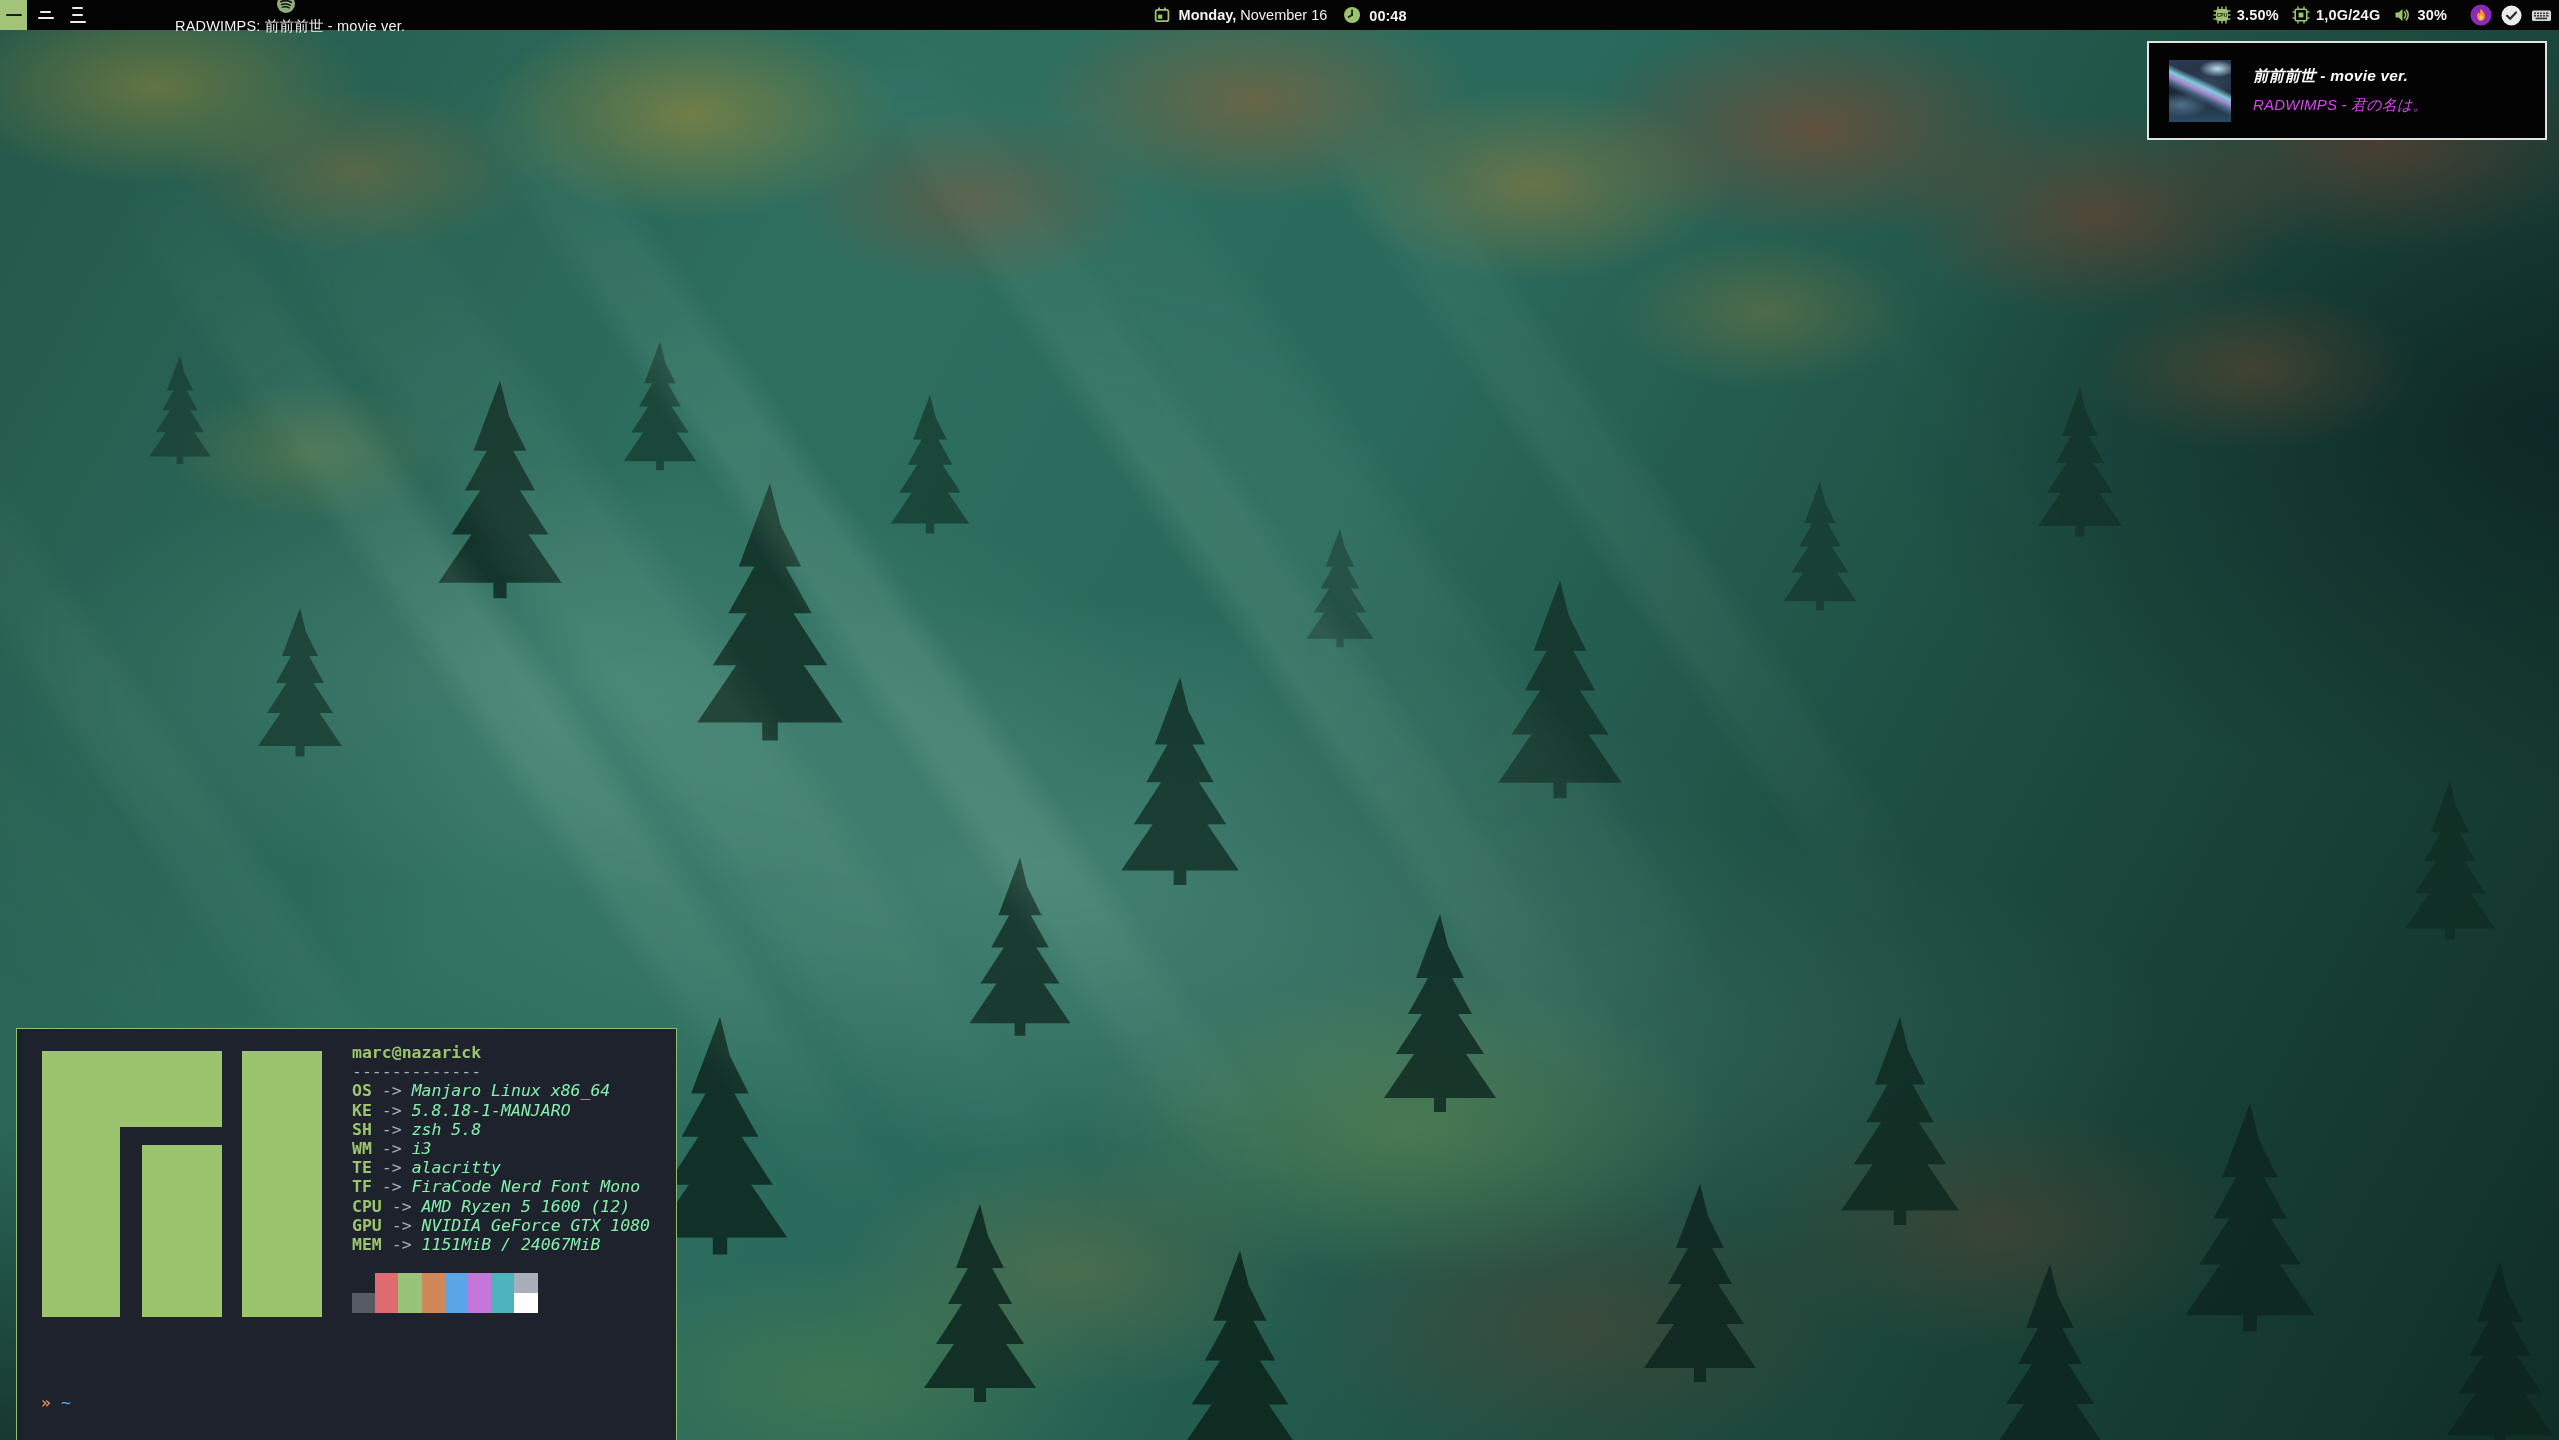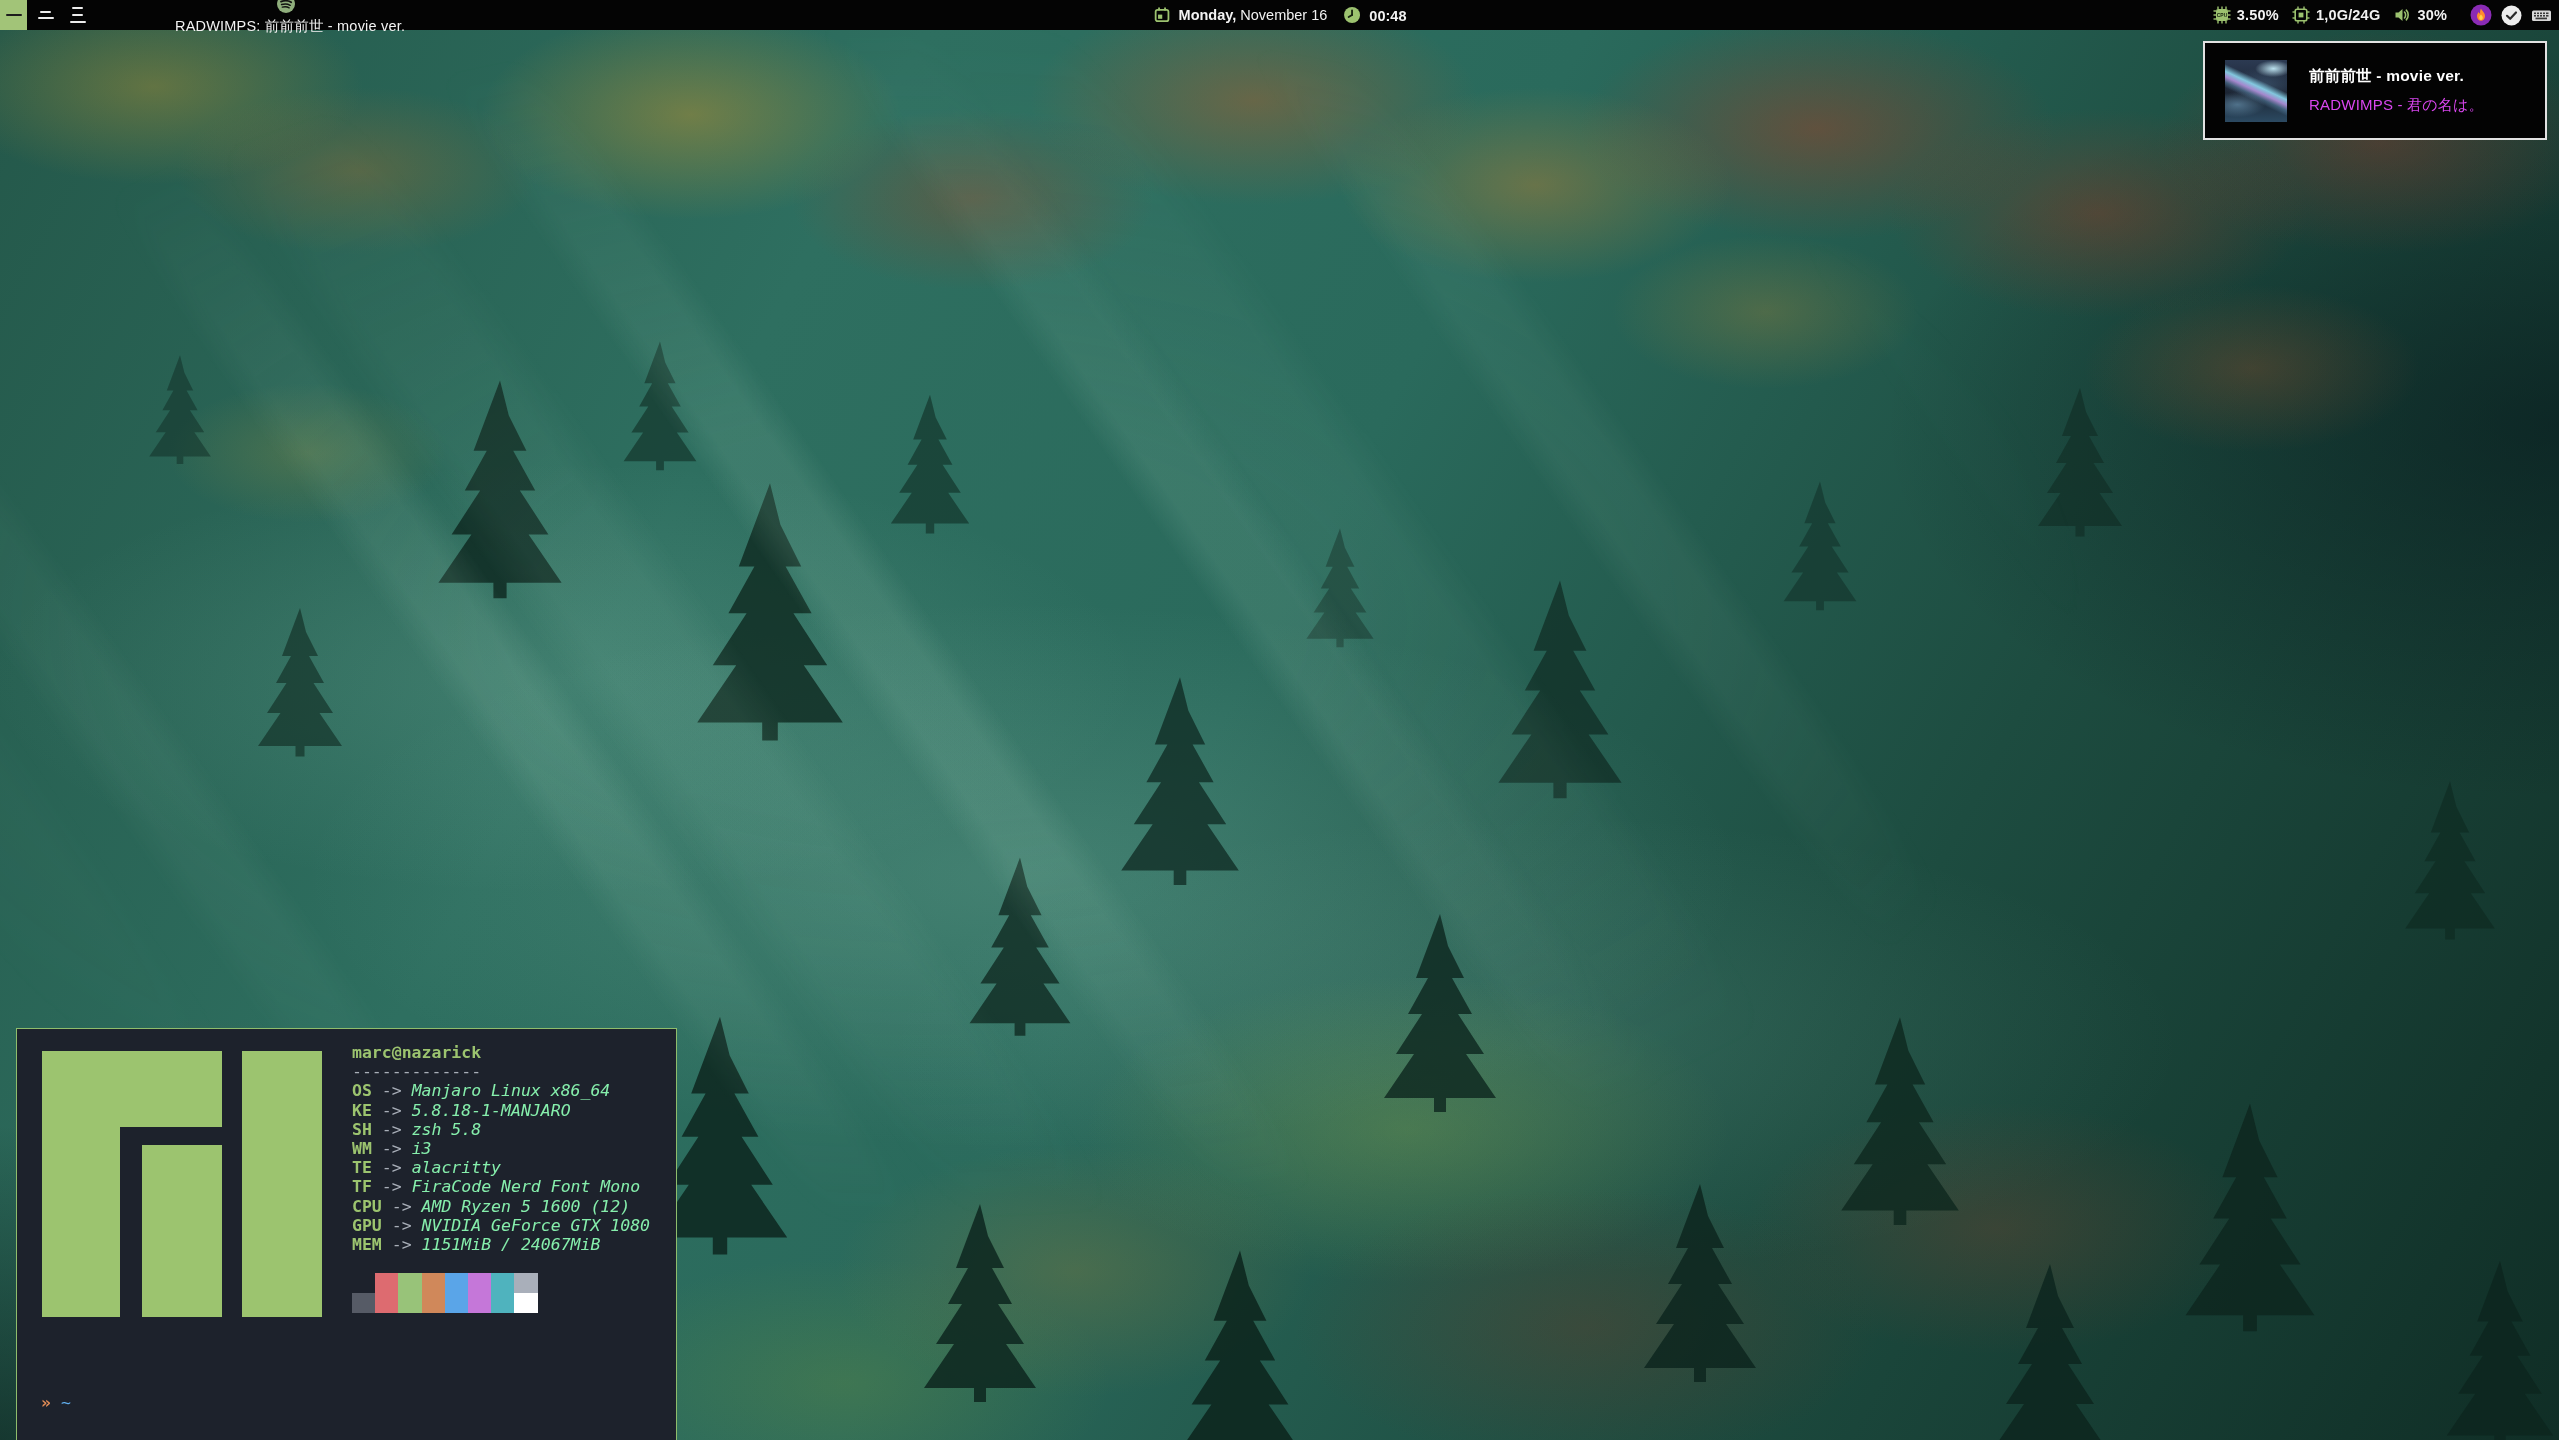--- a/index.html
+++ b/index.html
@@ -88,23 +88,23 @@
 
   .bar-right{ margin-left:auto; display:flex; align-items:center; height:100%; padding-right:7px; }
   .module{ display:flex; align-items:center; margin-left:13px; }
   .module .ico{ display:flex; margin-right:6px; }
   .module .val{ font-weight:600; letter-spacing:.2px; }
   .tray{ display:flex; align-items:center; margin-left:14px; }
   .tray > *{ margin-left:9px; display:flex; }
 
   
   .notification{
-    position:absolute; top:41px; right:12px; width:344px; height:99px;
+    position:absolute; top:41px; right:12px; width:400px; height:99px;
     background:#030303; border:2px solid #e2e2e2;
-    display:flex; align-items:center; padding-left:20px;
+    display:flex; align-items:center; padding-left:20px;font-style:italic;
   }
   .album-art{
     width:62px; height:62px; flex:0 0 62px;
     background:
       radial-gradient(ellipse 26px 12px at 78% 14%, rgba(195,235,248,.95), transparent 70%),
       linear-gradient(205deg, transparent 36%, rgba(140,215,238,.9) 44%, rgba(186,150,228,.85) 50%, rgba(110,160,200,.4) 56%, transparent 62%),
       radial-gradient(ellipse 40px 18px at 20% 72%, rgba(118,165,196,.55), transparent 70%),
       radial-gradient(ellipse 50px 22px at 60% 40%, rgba(60,84,110,.8), transparent 75%),
       linear-gradient(180deg, #2c3a52 0%, #1b2432 55%, #2c4a62 100%);
   }

